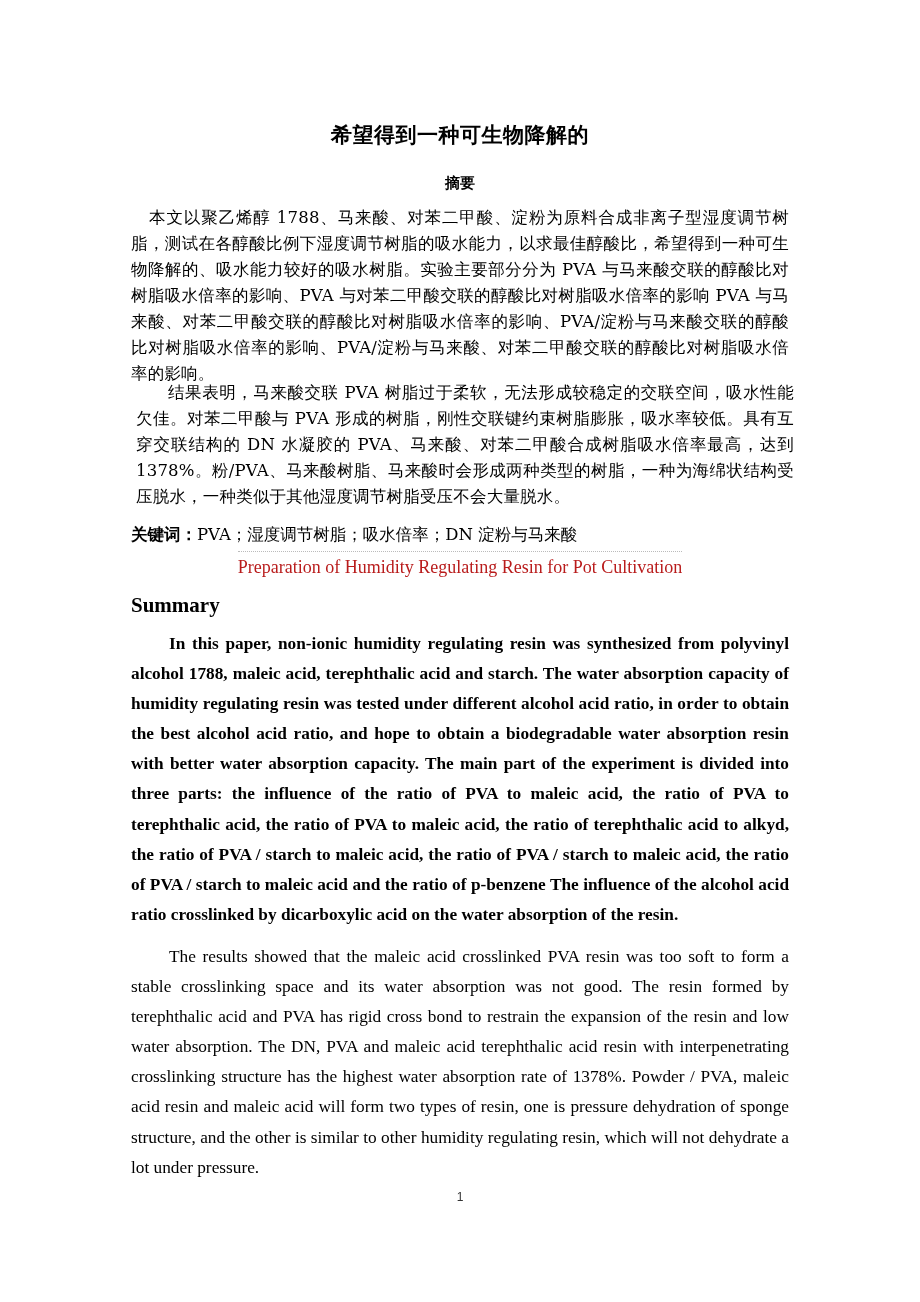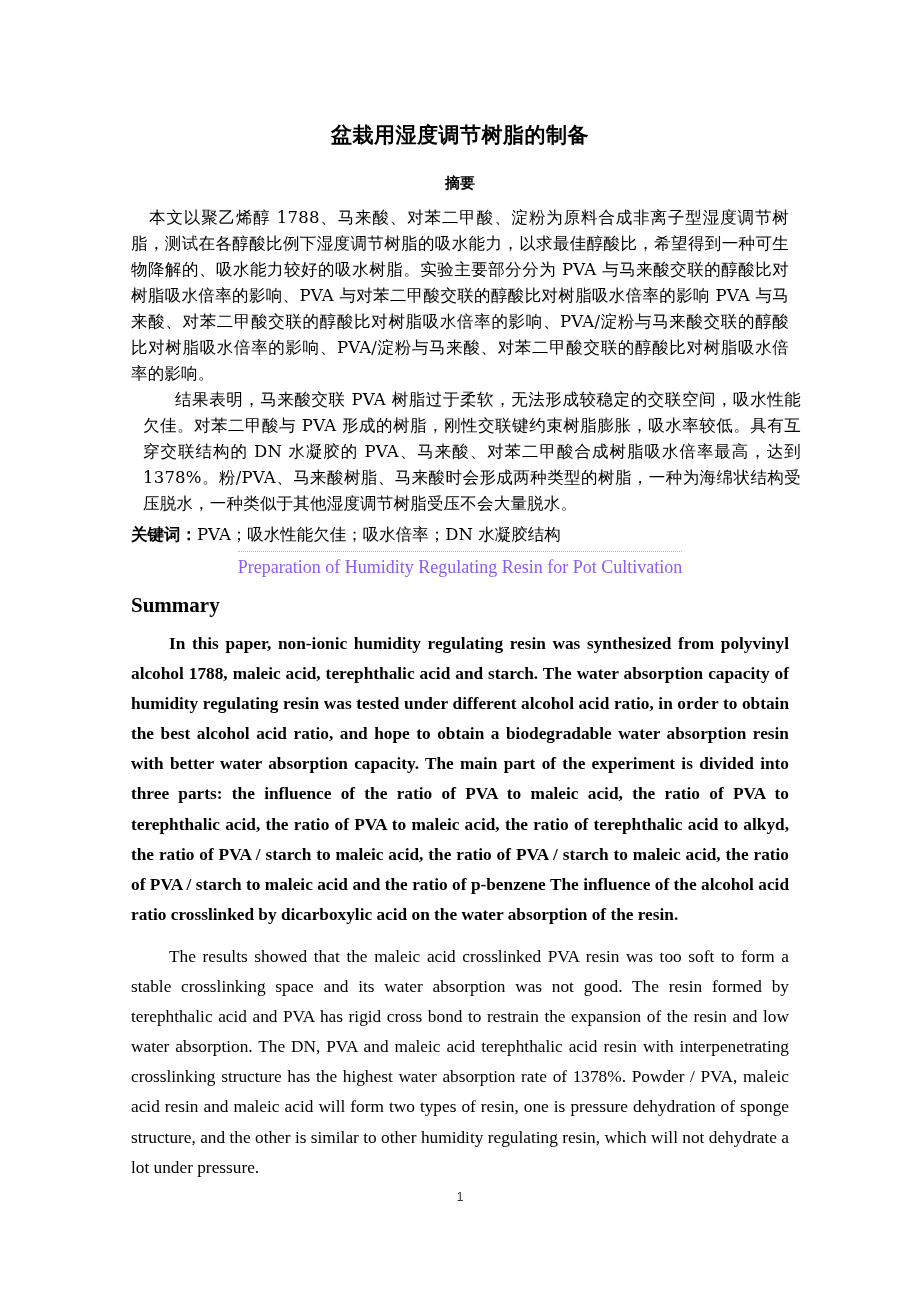--- a/index.html
+++ b/index.html
@@ -72,21 +72,21 @@
     }
     .title-en {
       position: absolute;
       top: 551px;
       left: 0;
       width: 658px;
       text-align: center;
       font-family: "Liberation Serif", "DejaVu Serif", serif;
       font-size: 18px;
       line-height: 28px;
-      color: #8b5cf6;
+      color: #b91c1c;
     }
     .title-en .underline-dots {
       display: inline-block;
       border-top: 1px dotted #bbbbbb;
       padding-top: 1px;
     }
     .summary-heading {
       position: absolute;
       top: 590px;
       left: 0;
@@ -117,30 +117,30 @@
       font-family: "Liberation Sans", "DejaVu Sans", sans-serif;
       font-size: 12px;
       color: #333333;
     }
   </style>
 </head>
 <body>
 
 <div class="page">
 
-  <div class="title-cn">盆栽用湿度调节树脂的制备</div>
+  <div class="title-cn">希望得到一种可生物降解的</div>
 
   <div class="abstract-heading-cn">摘要</div>
 
   <p class="cn-body cn-p1" style="margin:0;">本文以聚乙烯醇 1788、马来酸、对苯二甲酸、淀粉为原料合成非离子型湿度调节树脂，测试在各醇酸比例下湿度调节树脂的吸水能力，以求最佳醇酸比，希望得到一种可生物降解的、吸水能力较好的吸水树脂。实验主要部分分为 PVA 与马来酸交联的醇酸比对树脂吸水倍率的影响、PVA 与对苯二甲酸交联的醇酸比对树脂吸水倍率的影响 PVA 与马来酸、对苯二甲酸交联的醇酸比对树脂吸水倍率的影响、PVA/淀粉与马来酸交联的醇酸比对树脂吸水倍率的影响、PVA/淀粉与马来酸、对苯二甲酸交联的醇酸比对树脂吸水倍率的影响。</p>
 
-  <p class="cn-body cn-p2" style="margin:12px;">结果表明，马来酸交联 PVA 树脂过于柔软，无法形成较稳定的交联空间，吸水性能欠佳。对苯二甲酸与 PVA 形成的树脂，刚性交联键约束树脂膨胀，吸水率较低。具有互穿交联结构的 DN 水凝胶的 PVA、马来酸、对苯二甲酸合成树脂吸水倍率最高，达到 1378%。粉/PVA、马来酸树脂、马来酸时会形成两种类型的树脂，一种为海绵状结构受压脱水，一种类似于其他湿度调节树脂受压不会大量脱水。</p>
+  <p class="cn-body cn-p2" style="margin:5px;">结果表明，马来酸交联 PVA 树脂过于柔软，无法形成较稳定的交联空间，吸水性能欠佳。对苯二甲酸与 PVA 形成的树脂，刚性交联键约束树脂膨胀，吸水率较低。具有互穿交联结构的 DN 水凝胶的 PVA、马来酸、对苯二甲酸合成树脂吸水倍率最高，达到 1378%。粉/PVA、马来酸树脂、马来酸时会形成两种类型的树脂，一种为海绵状结构受压脱水，一种类似于其他湿度调节树脂受压不会大量脱水。</p>
 
   <div class="keywords">
-    <span class="kw-label">关键词：</span><span>PVA；吸水性能欠佳；吸水倍率；DN 水凝胶结构</span>
+    <span class="kw-label">关键词：</span><span>PVA；湿度调节树脂；吸水倍率；DN 淀粉与马来酸</span>
   </div>
 
   <div class="title-en">
     <span class="underline-dots">Preparation of Humidity Regulating Resin for Pot Cultivation</span>
   </div>
 
   <div class="summary-heading">Summary</div>
 
   <p class="en-body en-p1" style="margin:0;">In this paper, non-ionic humidity regulating resin was synthesized from polyvinyl alcohol 1788, maleic acid, terephthalic acid and starch. The water absorption capacity of humidity regulating resin was tested under different alcohol acid ratio, in order to obtain the best alcohol acid ratio, and hope to obtain a biodegradable water absorption resin with better water absorption capacity. The main part of the experiment is divided into three parts: the influence of the ratio of PVA to maleic acid, the ratio of PVA to terephthalic acid, the ratio of PVA to maleic acid, the ratio of terephthalic acid to alkyd, the ratio of PVA / starch to maleic acid, the ratio of PVA / starch to maleic acid, the ratio of PVA / starch to maleic acid and the ratio of p-benzene The influence of the alcohol acid ratio crosslinked by dicarboxylic acid on the water absorption of the resin.</p>
 

